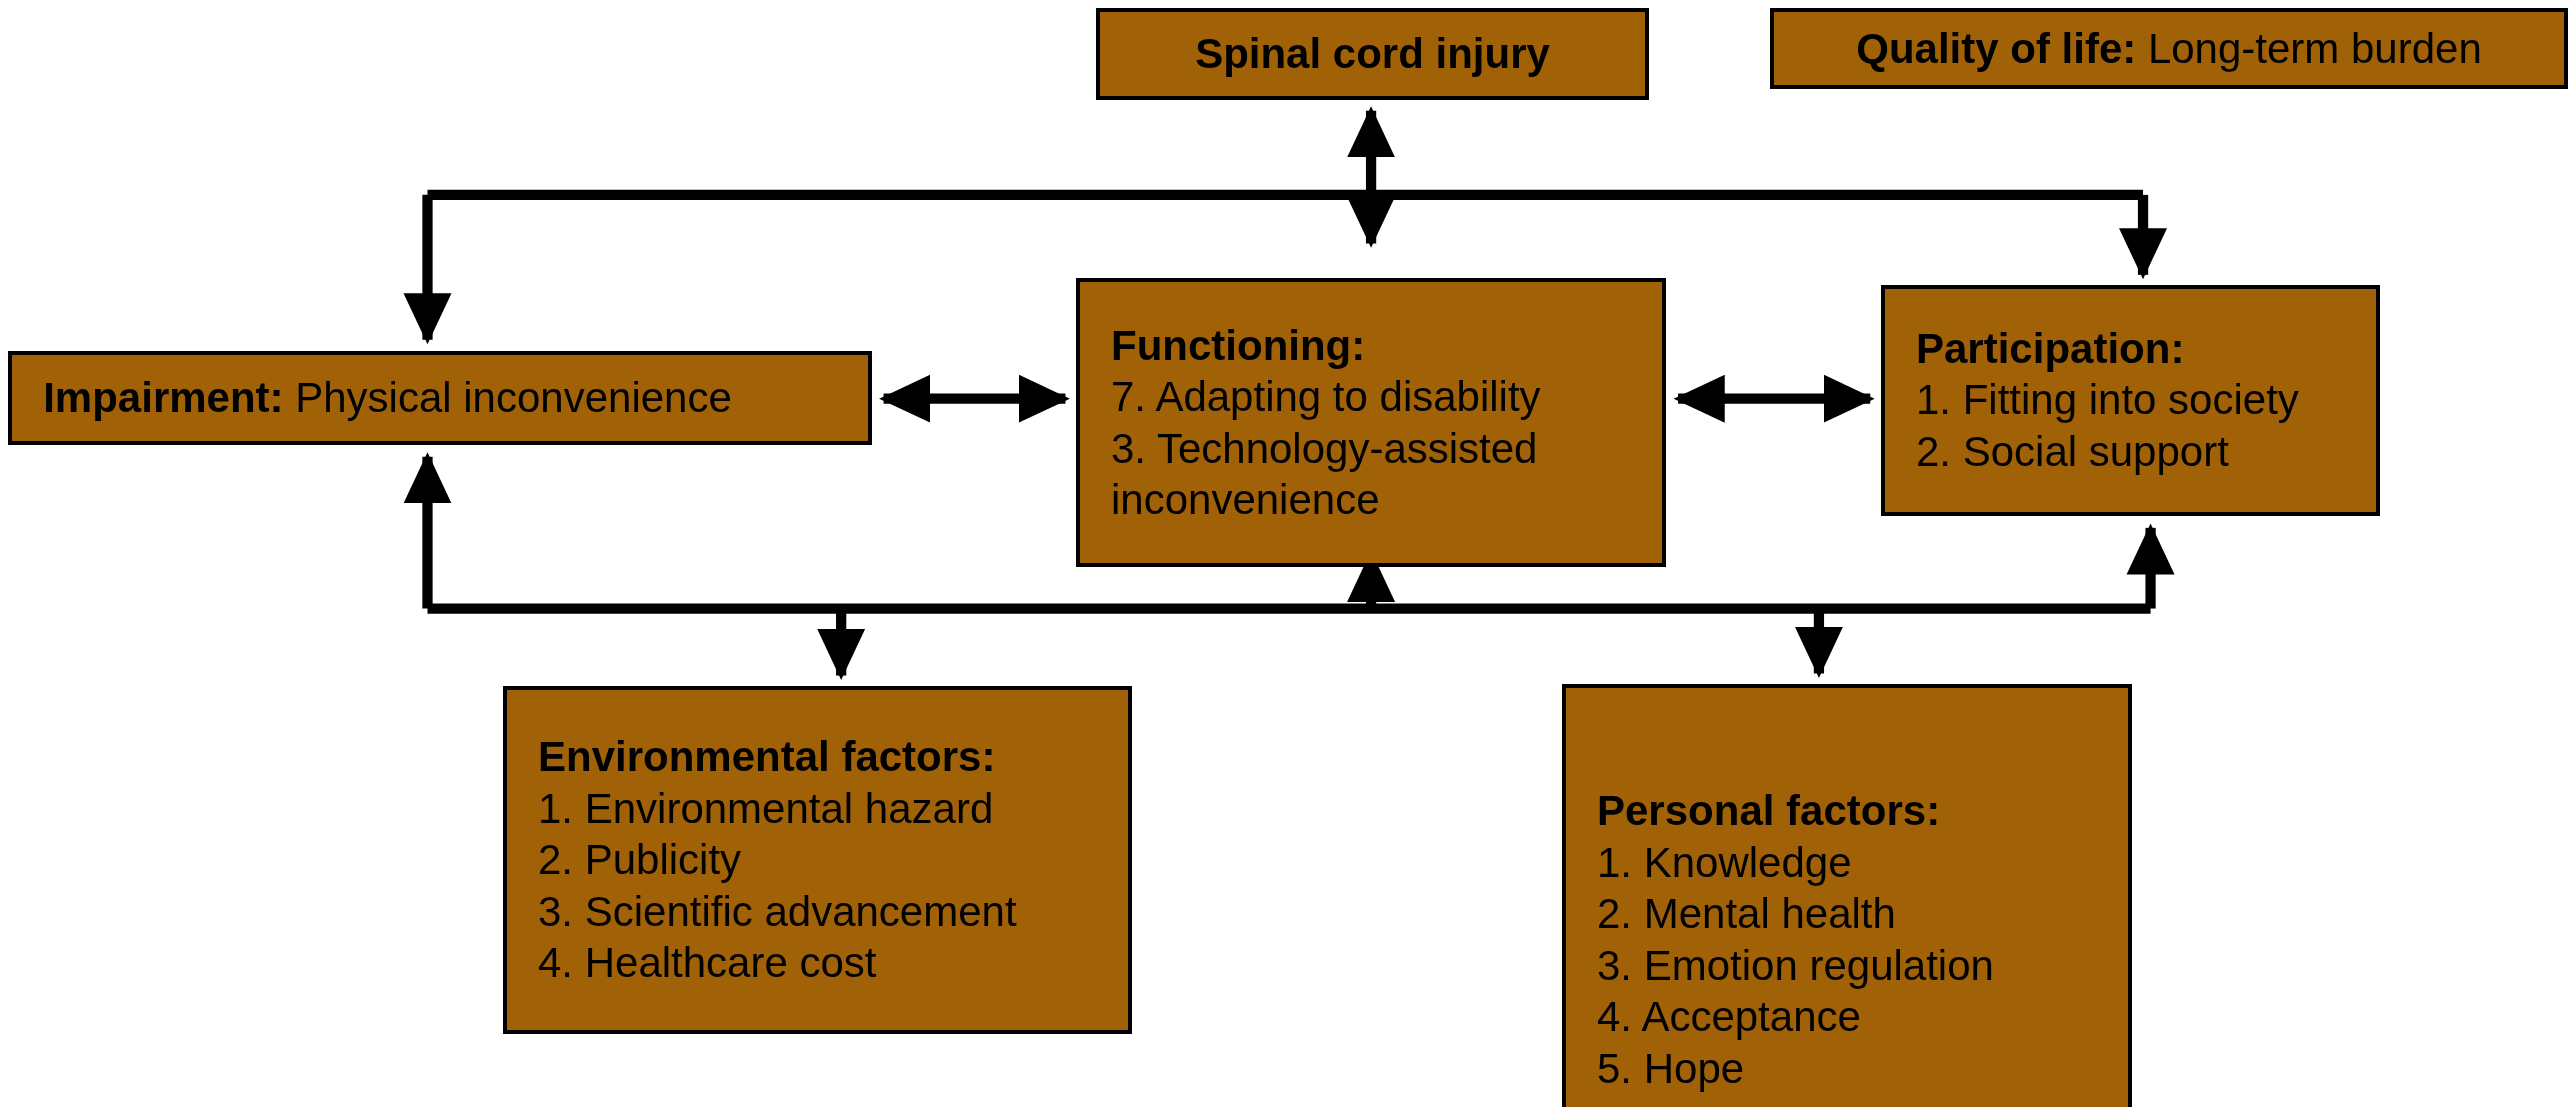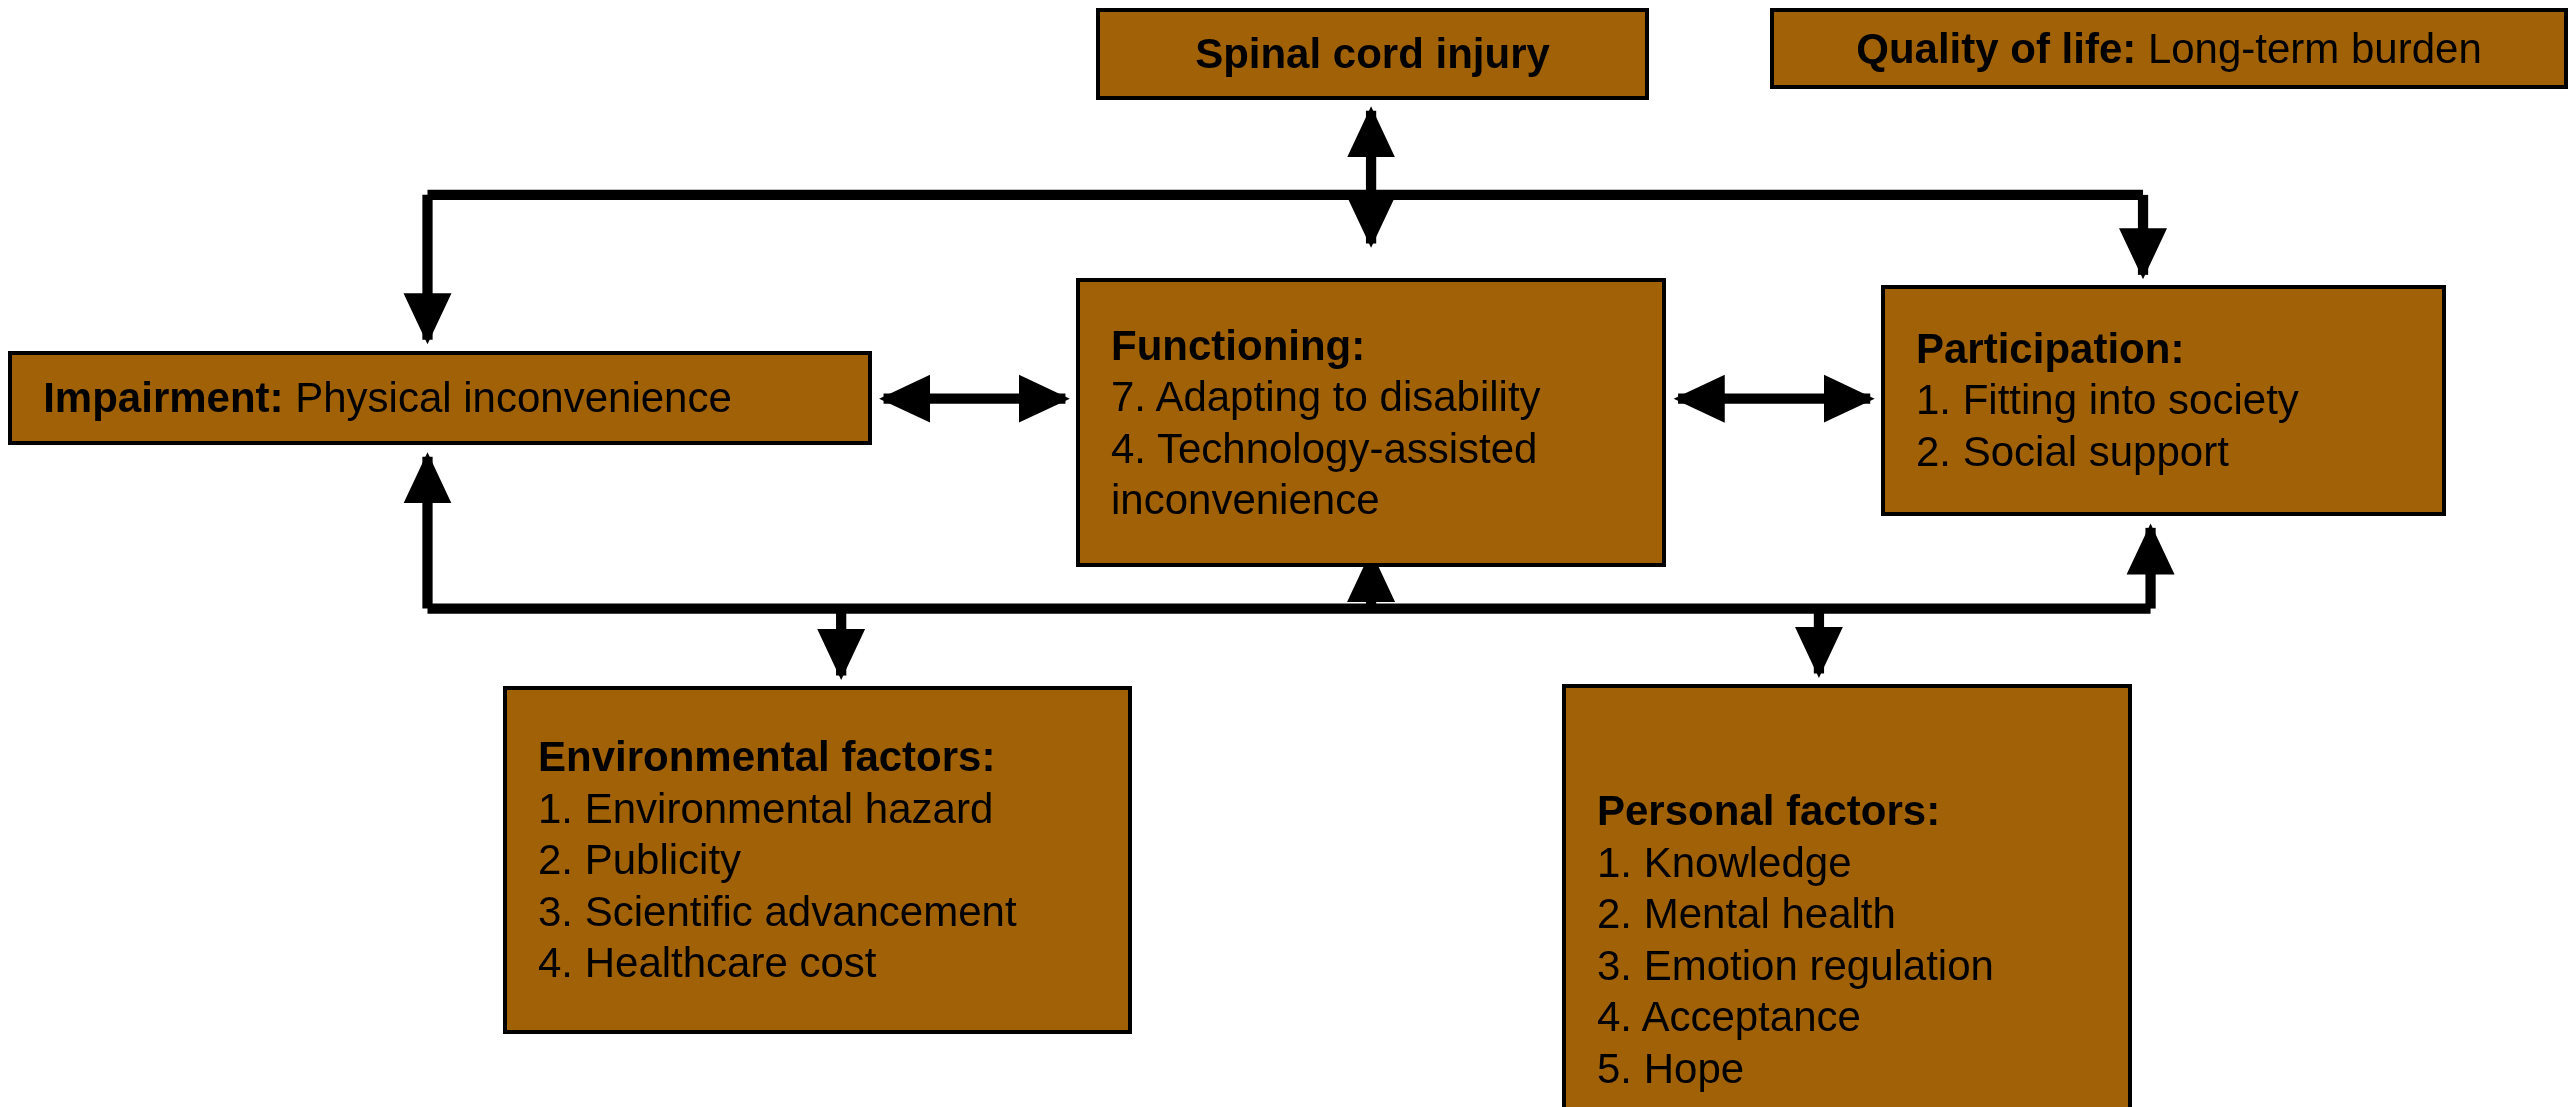--- a/index.html
+++ b/index.html
@@ -141,26 +141,26 @@
   <div class="node center" style="left:1770px; top:8.2px; width:798px; height:81px;">
     <div class="node-inner">
       <span class="txt"><span class="b">Quality of life:</span><span> Long-term burden</span></span>
     </div>
   </div>
 
   <div class="node listbox" style="left:1076px; top:254px; width:590px; height:289px;margin-top:24px;">
     <div class="node-inner">
       <span class="ttl">Functioning:</span>
       <span class="li">7. Adapting to disability</span>
-      <span class="li">4. Technology-assisted</span>
+      <span class="li">3. Technology-assisted</span>
       <span class="li">inconvenience</span>
     </div>
   </div>
 
-  <div class="node listbox" style="left:1881px; top:285px; width:565px; height:231px;">
+  <div class="node listbox" style="left:1881px; top:285px; width:499px; height:231px;">
     <div class="node-inner">
       <span class="ttl">Participation:</span>
       <span class="li">1. Fitting into society</span>
       <span class="li">2. Social support</span>
     </div>
   </div>
 
   <div class="node listbox" style="left:503px; top:686px; width:629px; height:348px;">
     <div class="node-inner">
       <span class="ttl">Environmental factors:</span>

